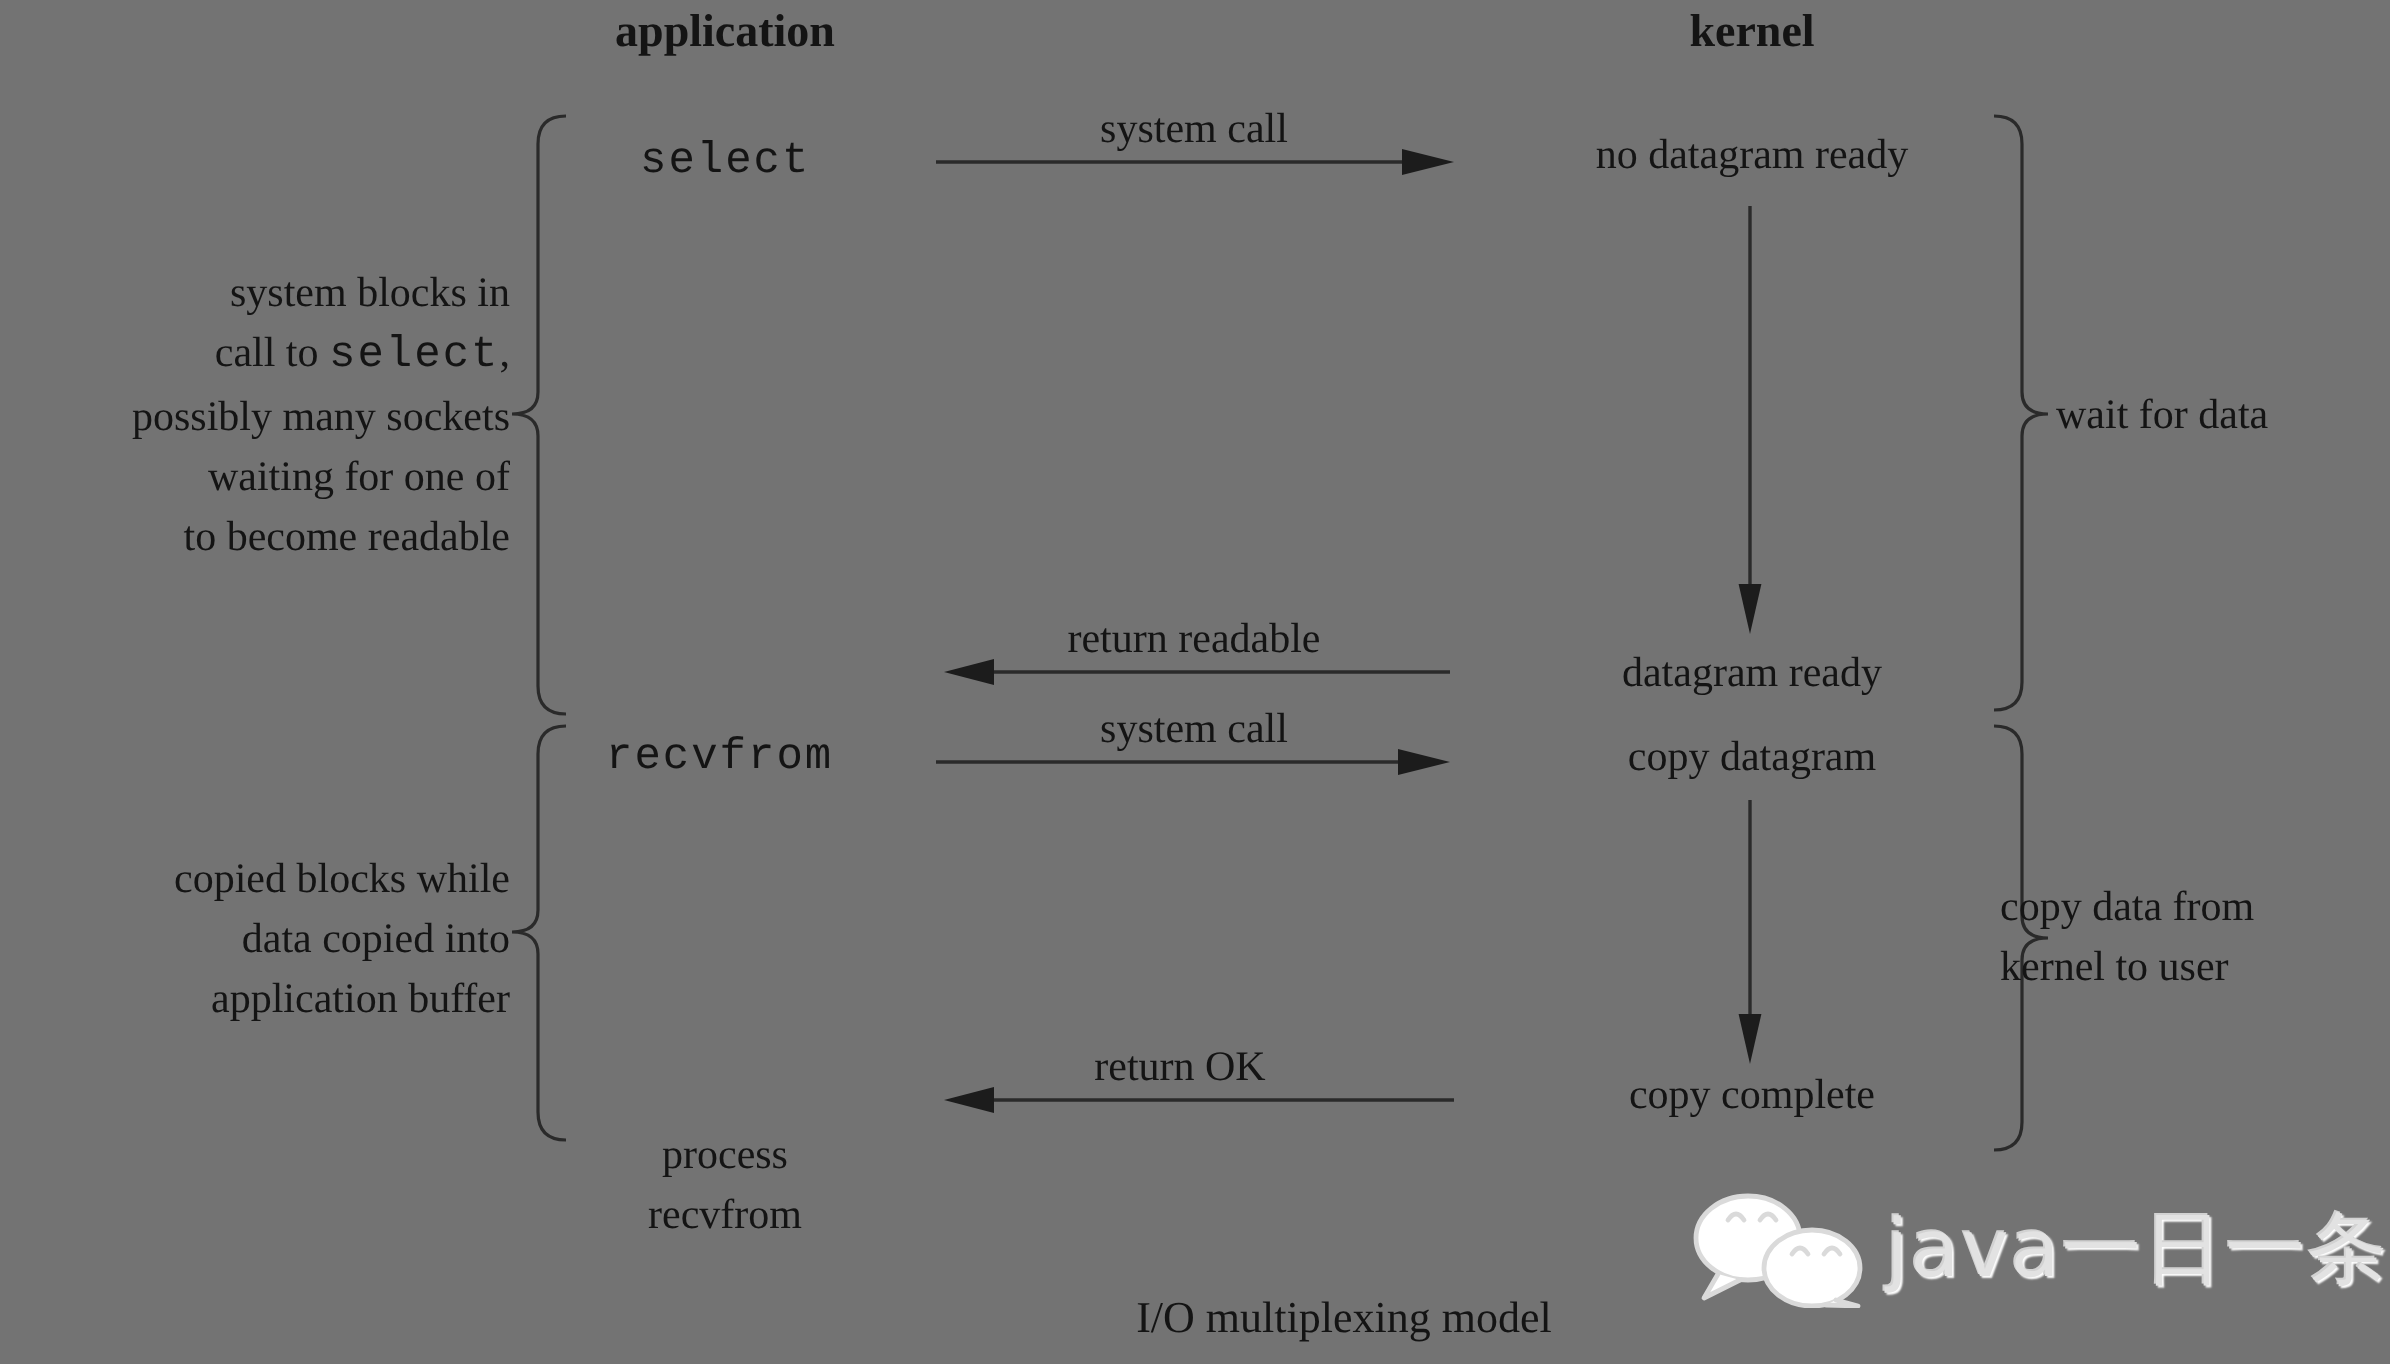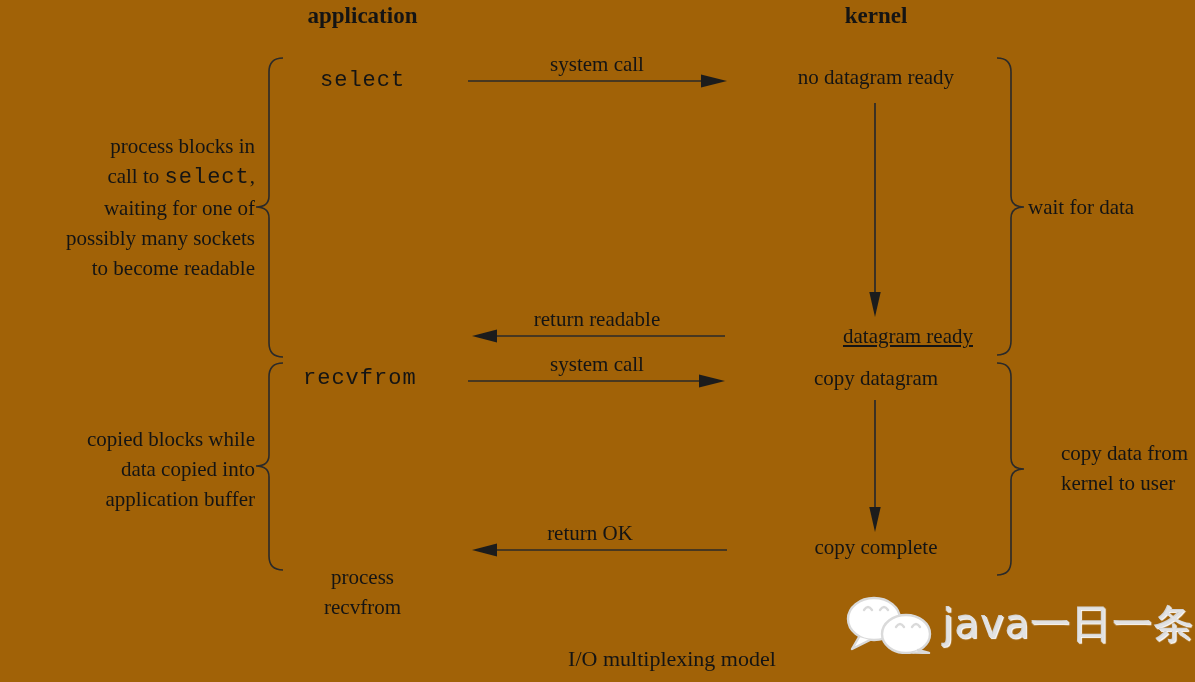--- a/index.html
+++ b/index.html
@@ -1,17 +1,17 @@
 <!DOCTYPE html>
 <html><head>
 <meta charset="utf-8">
 <style>
   html,body{margin:0;padding:0;background:#ffffff;}
   #canvas{
-    position:relative;width:1195px;height:682px;background:#a16207;
+    position:relative;width:1195px;height:682px;background:#737373;
     font-family:"Liberation Serif",serif;color:#141414;overflow:hidden;
   }
   #strokes{position:absolute;left:0;top:0;z-index:1;}
   .txt{position:absolute;z-index:2;font-size:21px;line-height:26px;white-space:nowrap;}
   .center{text-align:center;}
   .rightalign{text-align:right;white-space:normal;}
   .bold{font-weight:bold;font-size:23px;}
   .mono{font-family:"Liberation Mono","DejaVu Sans Mono",monospace;font-size:22px;letter-spacing:1px;}
   .lh30{line-height:30px;}
   .caption{font-size:22px;}
@@ -62,40 +62,40 @@
     <div>process</div>
     <div>recvfrom</div>
   </div>
 
   <div class="txt center" style="left:447px;top:51px;width:300px;">system call</div>
   <div class="txt center" style="left:447px;top:306px;width:300px;">return readable</div>
   <div class="txt center" style="left:447px;top:351px;width:300px;">system call</div>
   <div class="txt center" style="left:440px;top:520px;width:300px;">return OK</div>
 
   <div class="txt center" style="left:676px;top:64px;width:400px;">no datagram ready</div>
-  <div class="txt center" style="left:708px;top:323px;width:400px;text-decoration:underline;">datagram ready</div>
+  <div class="txt center" style="left:676px;top:323px;width:400px;">datagram ready</div>
   <div class="txt center" style="left:676px;top:534px;width:400px;">copy complete</div>
   <div class="txt center" style="left:676px;top:365px;width:400px;">copy datagram</div>
 
   <div class="txt rightalign lh30" style="left:15px;top:131px;width:240px;">
-    <div>process blocks in</div>
+    <div>system blocks in</div>
     <div><span>call to </span><span class="mono">select</span><span>,</span></div>
+    <div>possibly many sockets</div>
     <div>waiting for one of</div>
-    <div>possibly many sockets</div>
     <div>to become readable</div>
   </div>
 
   <div class="txt rightalign lh30" style="left:15px;top:424px;width:240px;">
     <div>copied blocks while</div>
     <div>data copied into</div>
     <div>application buffer</div>
   </div>
 
   <div class="txt" style="left:1028px;top:194px;">wait for data</div>
-  <div class="txt lh30" style="left:1061px;top:438px;">
+  <div class="txt lh30" style="left:1000px;top:438px;">
     <div>copy data from</div>
     <div>kernel to user</div>
   </div>
 
   <div class="txt center caption" style="left:472px;top:646px;width:400px;">I/O multiplexing model</div>
 
   <svg style="position:absolute;left:843px;top:596px;z-index:2;" width="96" height="58" viewBox="0 0 96 58">
     <g stroke="#dadada" stroke-width="2.4" fill="#ffffff" stroke-linecap="round" stroke-linejoin="round">
       <ellipse cx="31" cy="23" rx="26" ry="21"></ellipse>
       <path d="M16,41 L9,53 L27,44"></path>

